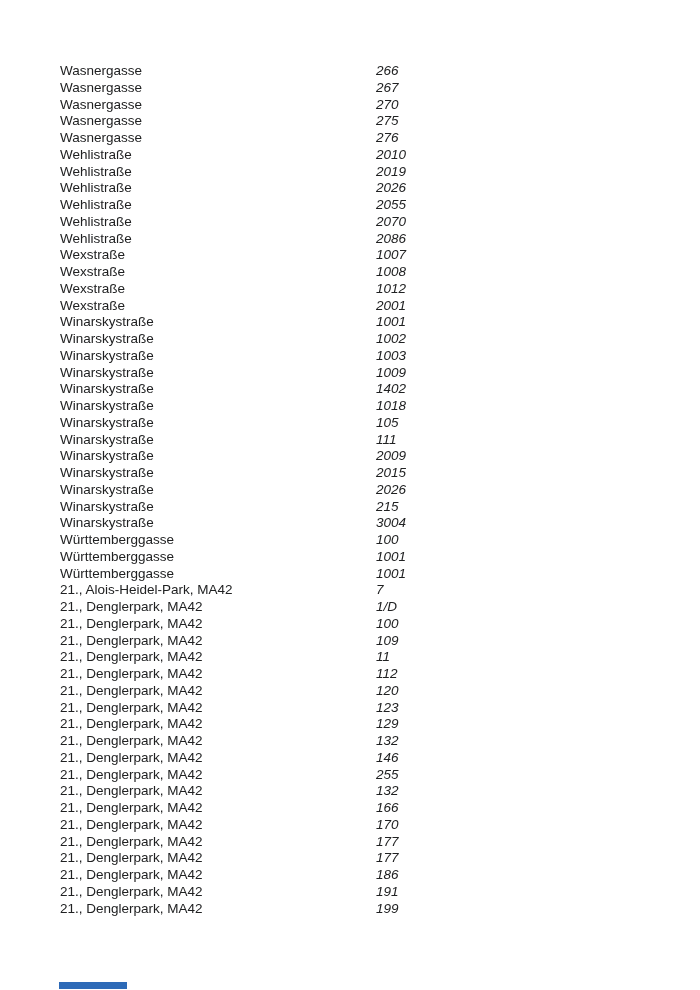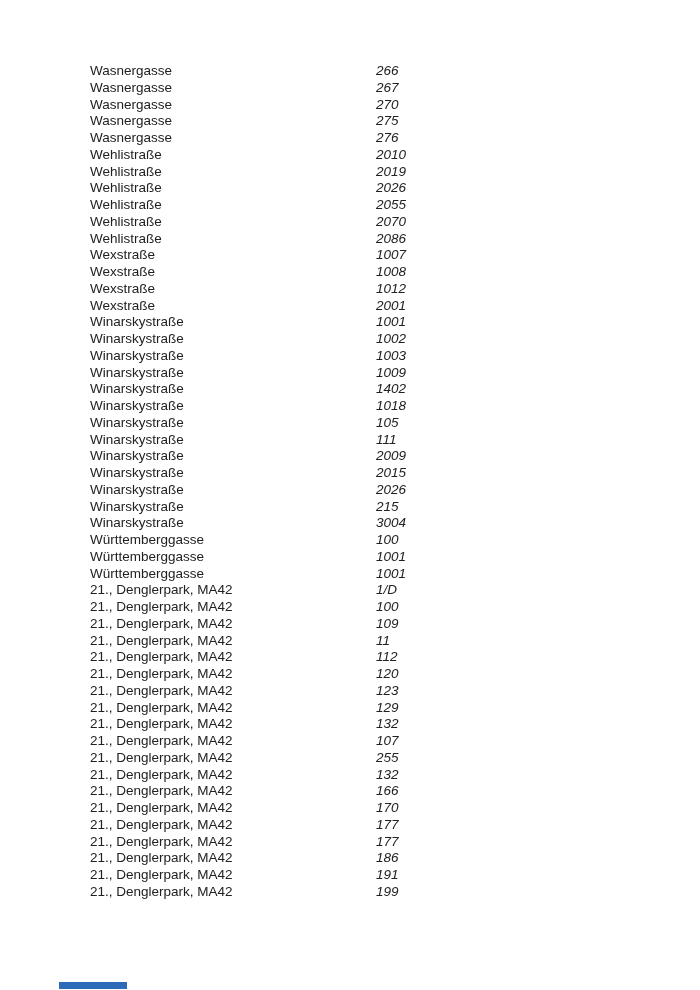--- a/index.html
+++ b/index.html
@@ -25,21 +25,20 @@
     position: relative;
     height: 16.75px;
     font-size: 13.5px;
     line-height: 16.75px;
     color: #202122;
     white-space: nowrap;
   }
   .street {
     position: absolute;
     left: 60px;
-    margin-left: 30px;
   }
   .num {
     position: absolute;
     left: 376px;
     font-style: italic;
   }
   .blue-bar {
     position: absolute;
     left: 59px;
     top: 982px;
@@ -171,20 +170,24 @@
       </div>
       <div class="row">
         <span class="street">Württemberggasse</span>
         <span class="num">1001</span>
       </div>
       <div class="row">
         <span class="street">Württemberggasse</span>
         <span class="num">1001</span>
       </div>
       <div class="row">
+        <span class="street">21., Alois-Heidel-Park, MA42</span>
+        <span class="num">7</span>
+      </div>
+      <div class="row">
         <span class="street">21., Denglerpark, MA42</span>
         <span class="num">1/D</span>
       </div>
       <div class="row">
         <span class="street">21., Denglerpark, MA42</span>
         <span class="num">100</span>
       </div>
       <div class="row">
         <span class="street">21., Denglerpark, MA42</span>
         <span class="num">109</span>
@@ -208,21 +211,21 @@
       <div class="row">
         <span class="street">21., Denglerpark, MA42</span>
         <span class="num">129</span>
       </div>
       <div class="row">
         <span class="street">21., Denglerpark, MA42</span>
         <span class="num">132</span>
       </div>
       <div class="row">
         <span class="street">21., Denglerpark, MA42</span>
-        <span class="num">107</span>
+        <span class="num">146</span>
       </div>
       <div class="row">
         <span class="street">21., Denglerpark, MA42</span>
         <span class="num">255</span>
       </div>
       <div class="row">
         <span class="street">21., Denglerpark, MA42</span>
         <span class="num">132</span>
       </div>
       <div class="row">

